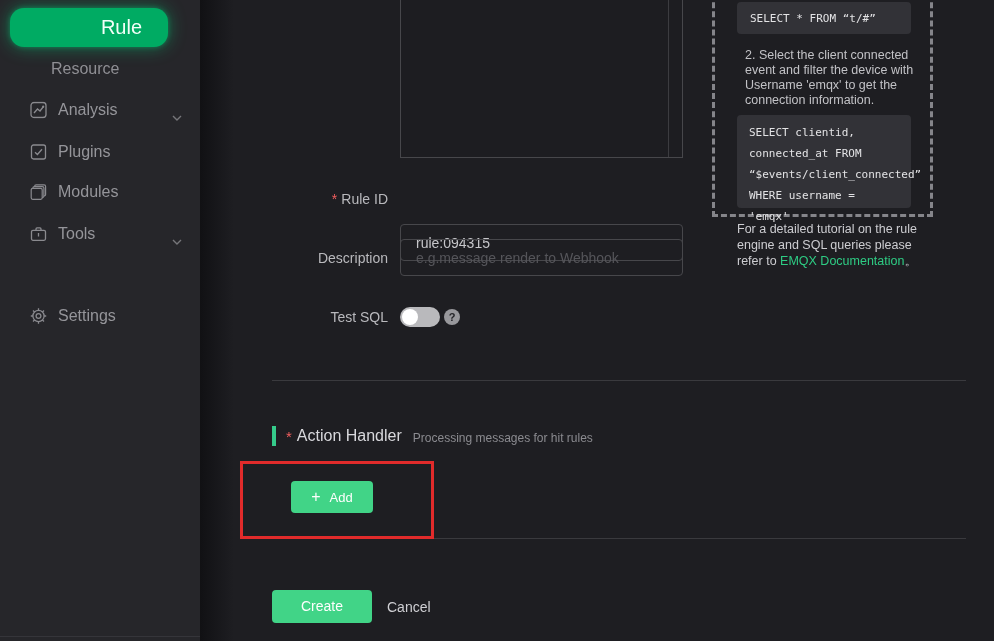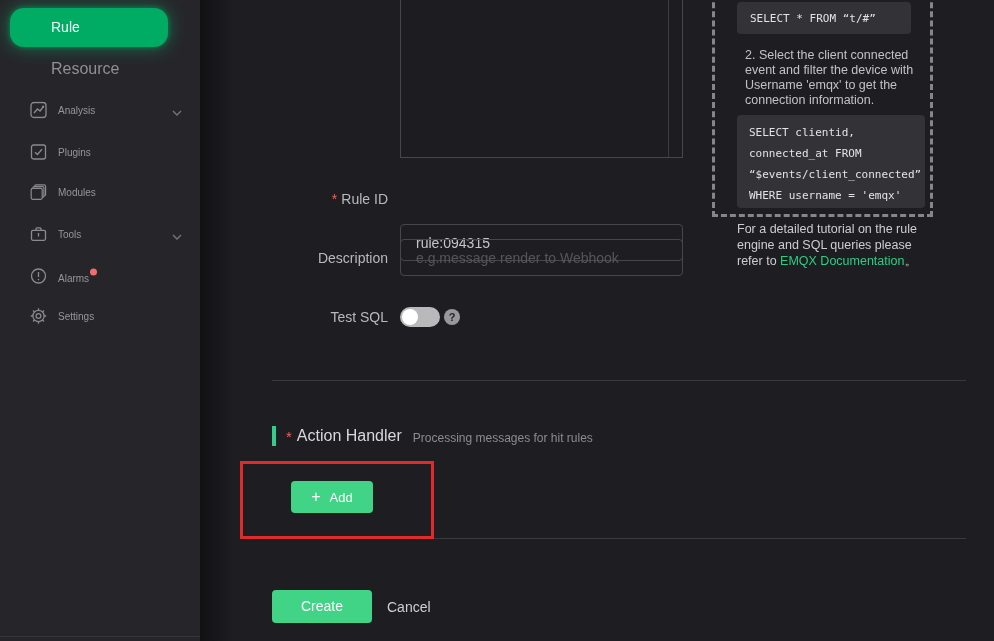--- a/index.html
+++ b/index.html
@@ -10,25 +10,26 @@
     -webkit-font-smoothing:antialiased;
   }
   
   .sidebar{position:absolute;left:0;top:0;width:200px;height:641px;background:#26262a;z-index:2;}
   .sidebar-bottom-line{position:absolute;left:0;right:0;bottom:4px;height:1px;background:#35353a;}
   .main-shadow{position:absolute;left:200px;top:0;width:34px;height:641px;z-index:1;
     background:linear-gradient(to right, rgba(8,8,10,.6), rgba(30,30,34,0));}
   .rule-btn{
     position:absolute;left:10px;top:8px;width:158px;height:39px;box-sizing:border-box;
     background:var(--accent-green,#00ab63);border-radius:14px;
-    color:#f2fff8;font-size:14px;line-height:39px;padding-left:41px;cursor:pointer;
+    color:#f2fff8;font-size:20px;line-height:39px;padding-left:65px;cursor:pointer;
     box-shadow:0 0 18px rgba(0,220,130,.45),0 0 5px rgba(0,220,130,.35);
+    text-align:center;
   }
   .side-sub{position:absolute;left:51px;top:60px;color:#8f8f94;font-size:16px;cursor:pointer;}
-  .side-item{position:absolute;left:0;width:204px;height:42px;color:#95959a;font-size:10px;cursor:pointer;}
+  .side-item{position:absolute;left:0;width:204px;height:42px;color:#95959a;font-size:16px;cursor:pointer;}
   .side-item .icon{position:absolute;left:30px;top:50%;transform:translateY(-50%);width:17px;height:17px;}
   .side-item .label{position:absolute;left:58px;top:50%;transform:translateY(-50%);white-space:nowrap;}
   .side-item .chevron{position:absolute;right:22px;top:50%;transform:translateY(-50%);width:10px;height:6px;}
   .badge-dot{display:inline-block;width:7px;height:7px;border-radius:50%;
     background:var(--alarm-dot-red,#f56c6c);vertical-align:6px;margin-left:1px;}
   .icon svg{display:block;}
   
   .sql-editor{position:absolute;left:400px;top:-20px;width:283px;height:178px;box-sizing:border-box;
     border:1px solid #47474b;background:#1d1d21;}
   .sql-scroll-track{position:absolute;right:13px;top:0;bottom:0;width:1px;background:#3c3c40;}
@@ -58,21 +59,21 @@
   .create-btn{position:absolute;left:272px;top:590px;width:100px;height:33px;border-radius:4px;
     background:var(--button-green,#41d487);color:#fdfefd;font-size:14px;text-align:center;line-height:33px;cursor:pointer;}
   .cancel-btn{position:absolute;left:387px;top:599px;color:#cfcfd3;font-size:14px;cursor:pointer;}
   
   .help-panel{position:absolute;left:712px;top:-25px;width:221px;height:242px;box-sizing:border-box;
     border:3px dashed #85858a;}
   .code-block{position:absolute;background:#323237;border-radius:4px;color:#e3e3e5;
     font-family:"DejaVu Sans Mono", monospace;font-size:11px;box-sizing:border-box;}
   .code-1{left:22px;top:24px;width:174px;height:32px;padding:10px 12px 0 13px;white-space:nowrap;overflow:hidden;}
   .help-step{position:absolute;left:30px;top:70px;width:182px;color:#c2c2c6;font-size:12.5px;line-height:15px;}
-  .code-2{left:22px;top:137px;width:188px;height:93px;padding:7px 12px;line-height:21px;}
+  .code-2{left:22px;top:137px;width:174px;height:93px;padding:7px 12px;line-height:21px;}
   .help-footer{position:absolute;left:737px;top:221px;width:182px;color:#cdcdd1;font-size:12.5px;line-height:16px;}
   .help-link{color:var(--link-green,#2ecc84);cursor:pointer;}
 </style>
 </head>
 <body>
 
 <div class="sidebar">
   <div class="rule-btn">
     <span>Rule</span>
   </div>
@@ -126,30 +127,20 @@
       </svg>
     </span>
     <span class="label">Tools</span>
     <span class="chevron">
       <svg width="10" height="6" viewBox="0 0 10 6" fill="none" stroke="#76767a" stroke-width="1.4">
           <polyline points="1,1 5,5 9,1"></polyline>
         </svg>
     </span>
   </div>
 
-  <div class="side-item" style="top:255px;">
-    <span class="icon">
-      <svg width="17" height="17" viewBox="0 0 17 17" fill="none" stroke="#8a8a8f" stroke-width="1.3">
-        <circle cx="8.5" cy="8.5" r="7"></circle>
-        <line x1="8.5" y1="4.6" x2="8.5" y2="9.6"></line>
-        <circle cx="8.5" cy="12.1" r="0.8" fill="#8a8a8f" stroke="none"></circle>
-      </svg>
-    </span>
-    <span class="label"><span>Alarms</span><span class="badge-dot"></span></span>
-  </div>
 
   <div class="side-item" style="top:295px;">
     <span class="icon">
       <svg width="17" height="17" viewBox="0 0 17 17" fill="none" stroke="#8a8a8f" stroke-width="1.3">
         <circle cx="8.5" cy="8.5" r="5.6"></circle>
         <circle cx="8.5" cy="8.5" r="2.4"></circle>
         <line x1="14.1" y1="8.5" x2="16.2" y2="8.5"></line>
           <line x1="0.8" y1="8.5" x2="2.9" y2="8.5"></line>
         <line x1="8.5" y1="0.8" x2="8.5" y2="2.9"></line>
           <line x1="8.5" y1="14.1" x2="8.5" y2="16.2"></line>

